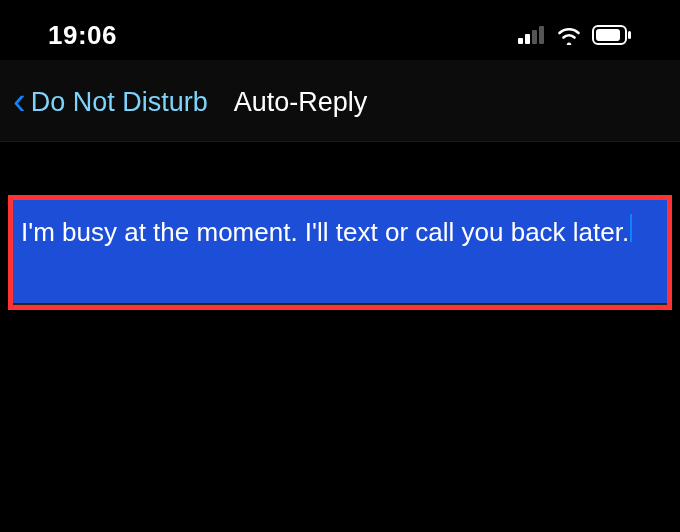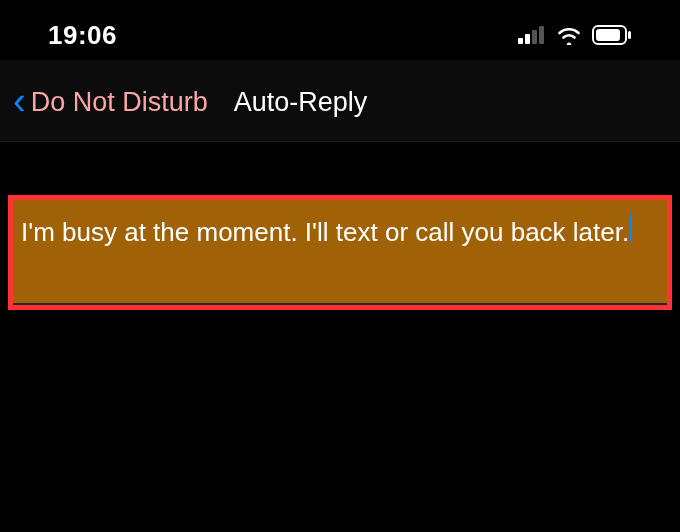--- a/index.html
+++ b/index.html
@@ -48,39 +48,39 @@
       cursor: pointer;
     }
     .back-chevron {
       color: #0a84ff;
       font-size: 38px;
       font-weight: 300;
       line-height: 1;
       margin-top: -4px;
     }
     .back-label {
-      color: #fca5a5;
+      color: #7dd3fc;
       font-size: 27px;
       font-weight: 400;
     }
     .nav-title {
       color: #fff;
       font-size: 27px;
       font-weight: 400;
       margin-left: 26px;
     }
     .content-area {
       padding: 53px 8px 0 8px;
     }
     .highlight-frame {
       border: 5px solid #ff3333;
       padding: 0;
     }
     .text-area {
-      background: #a16207;
+      background: #1d4ed8;
       padding: 14px 8px 18px 8px;
       border-bottom: 2px solid #262626;
       min-height: 105px;
       position: relative;
     }
     .text-content {
       color: #fff;
       font-size: 26px;
       font-weight: 400;
       line-height: 1.35;

